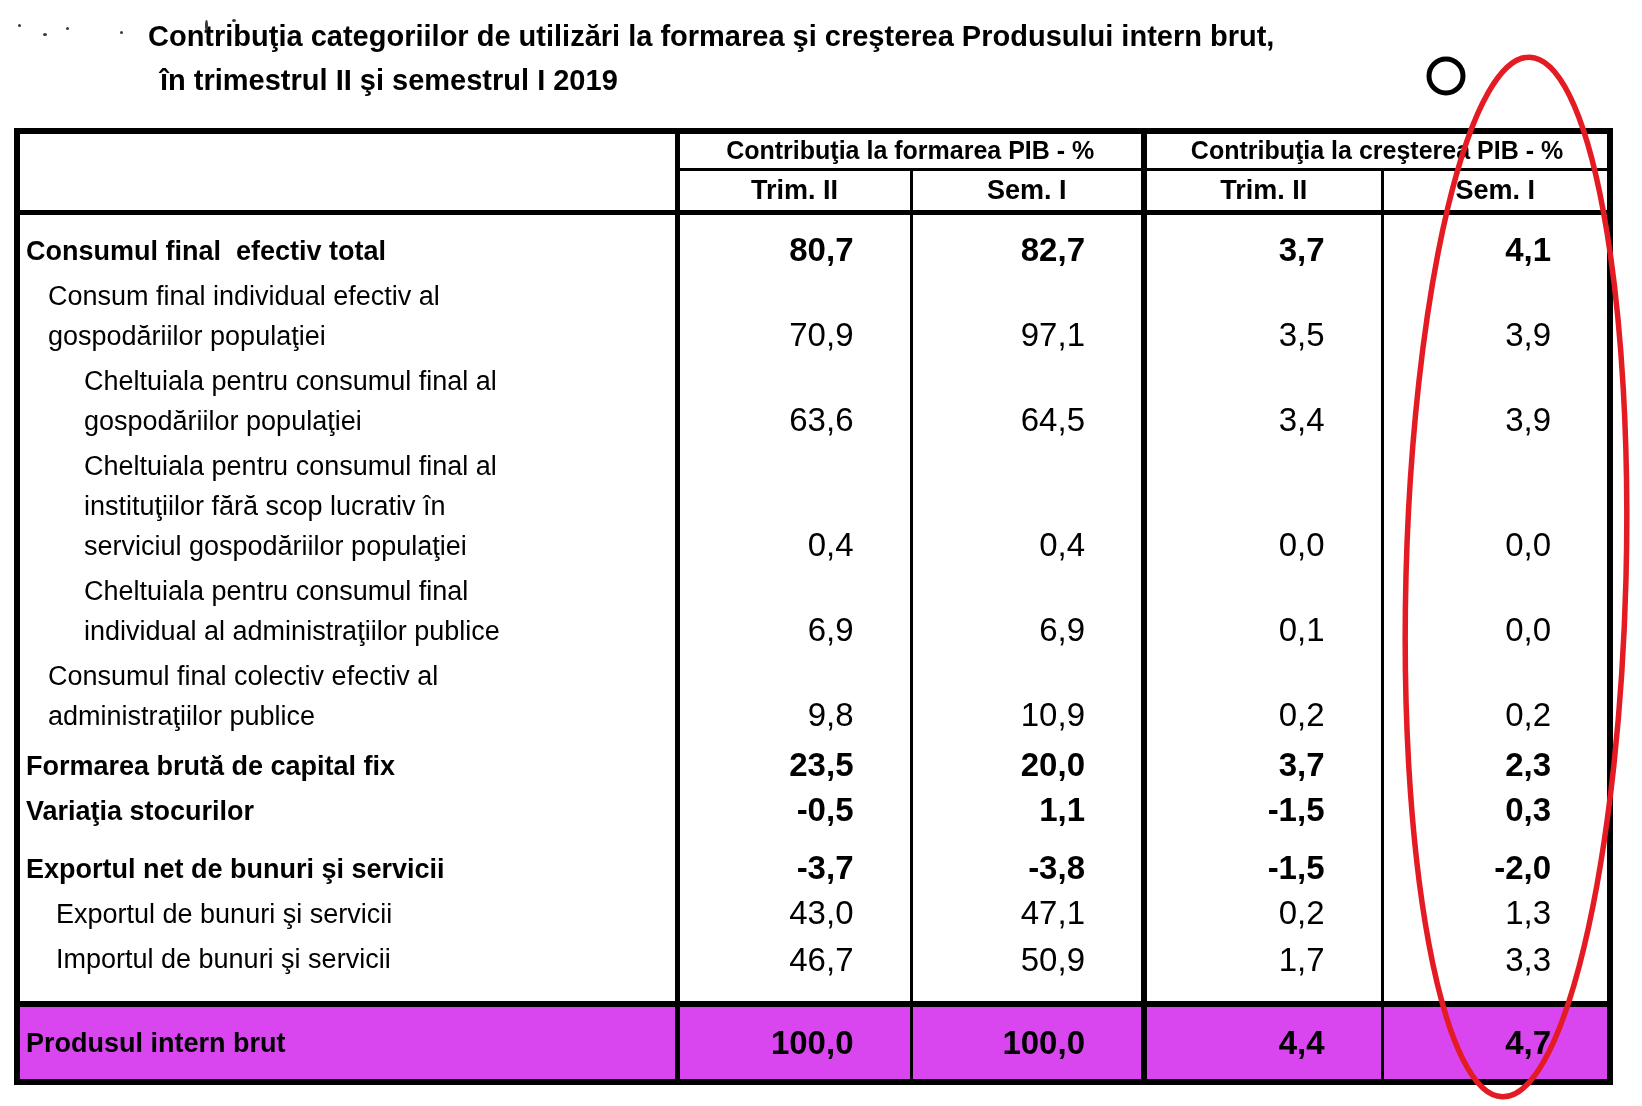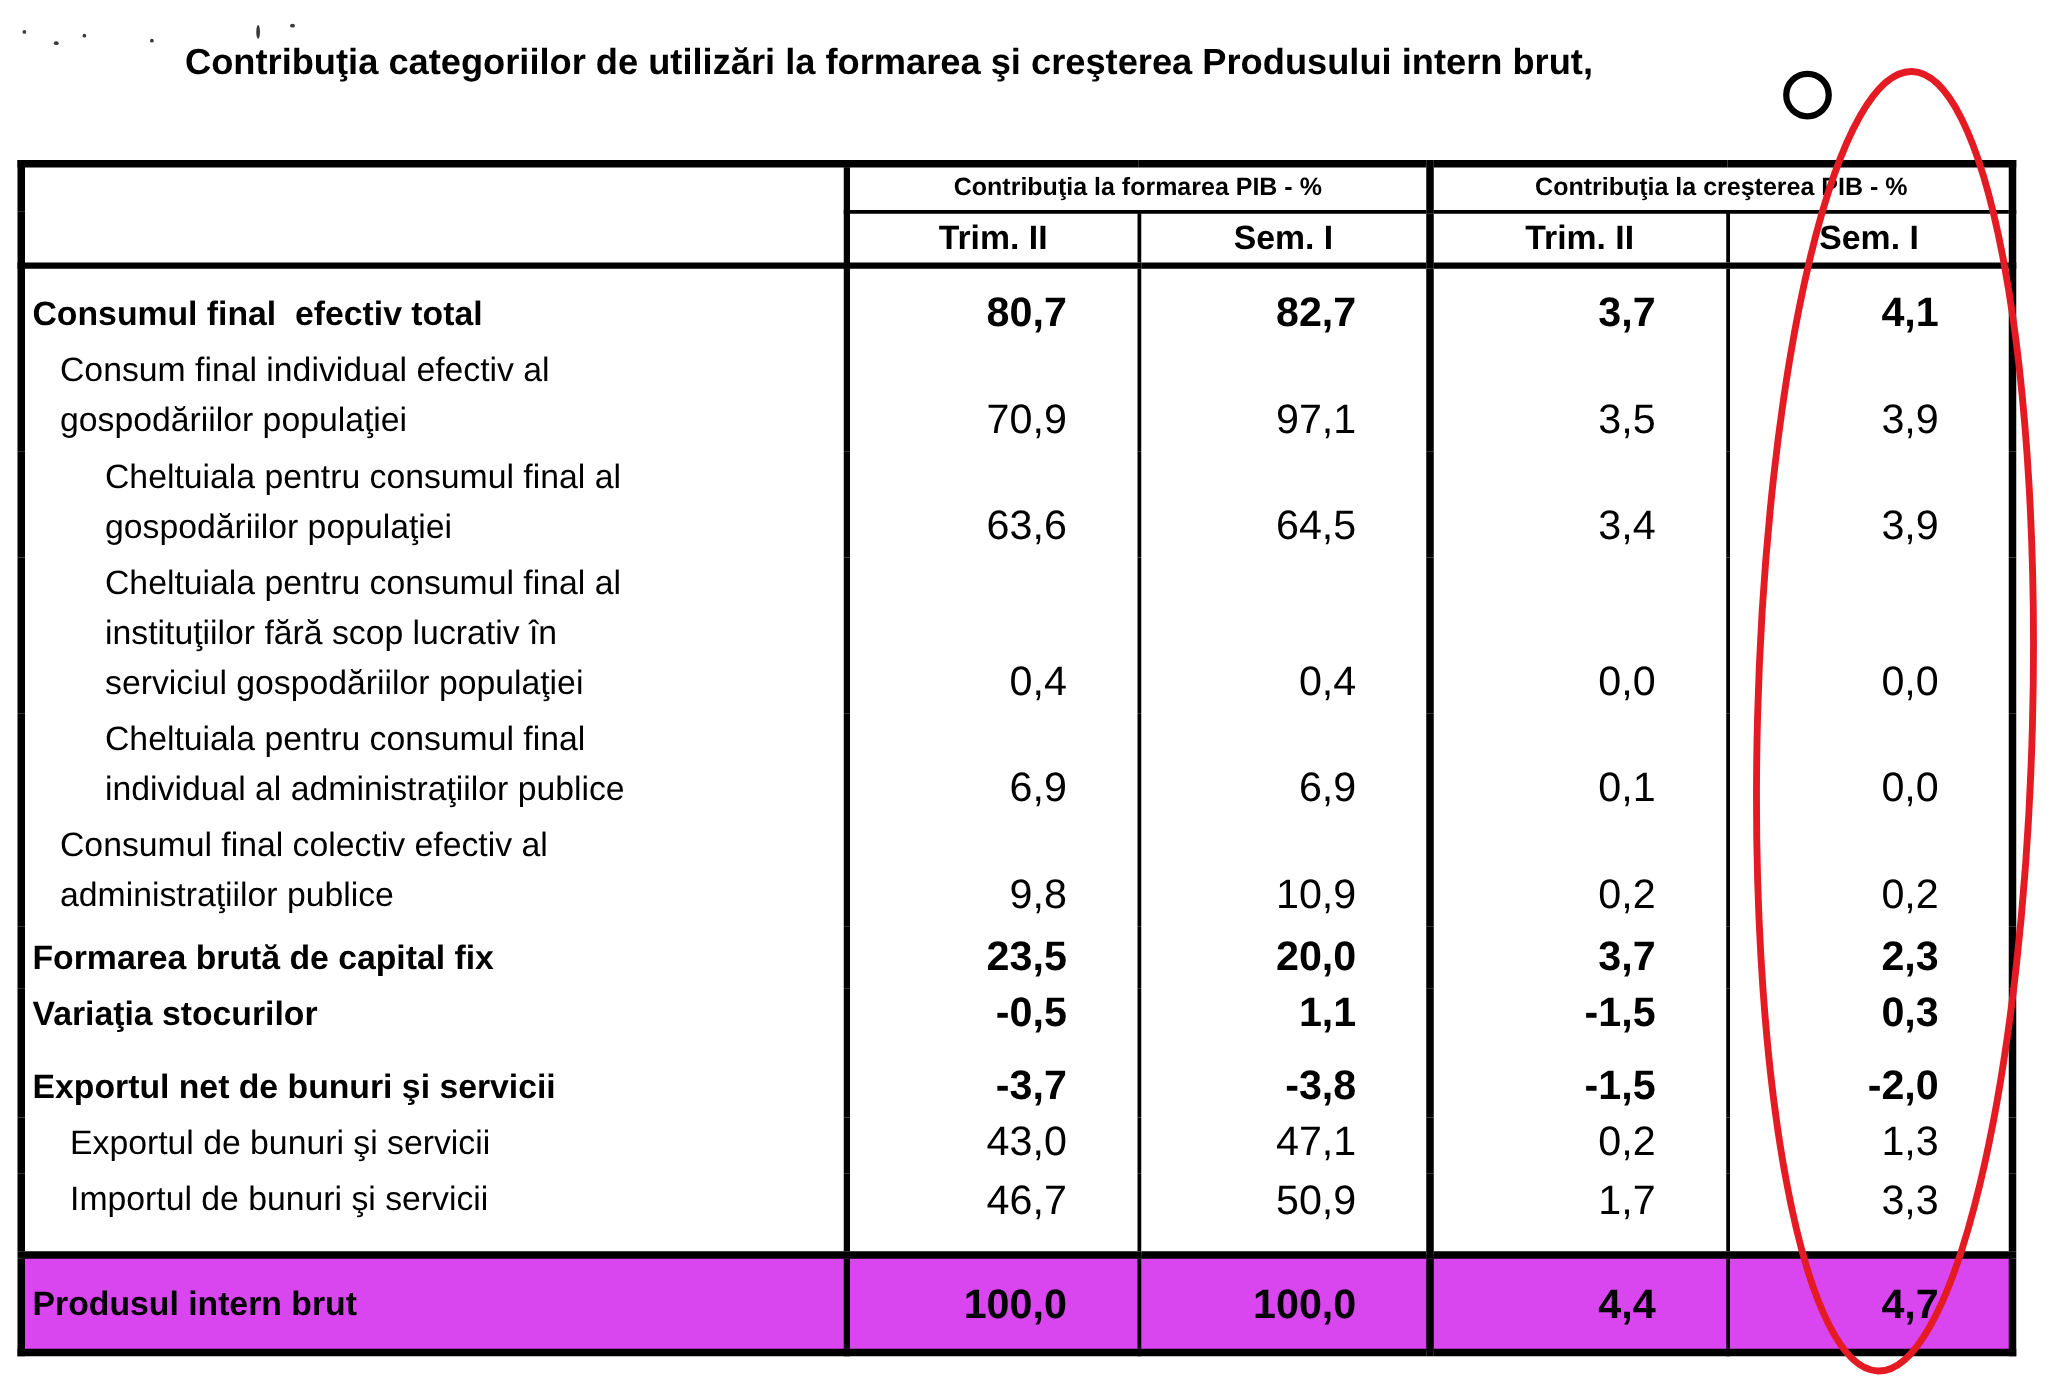--- a/index.html
+++ b/index.html
@@ -7,21 +7,21 @@
     width: 1642px; height: 1106px;
     background: #ffffff;
     position: relative;
     overflow: hidden;
     font-family: "Liberation Sans", sans-serif;
     color: #000;
   }
 
   
   .title-block {
-    position: absolute; left: 148px; top: 28px;
+    position: absolute; left: 148px; top: 14px;
     font-weight: bold; font-size: 29px; line-height: 44px;
     white-space: nowrap;
   }
   .title-line2 { padding-left: 12px; }
 
   
   .scan-marks span { position: absolute; background: #3a3a3a; border-radius: 50%; }
   .mk1 { left: 18px;  top: 24px; width: 3px; height: 3px; }
   .mk2 { left: 43px;  top: 33px; width: 4px; height: 3px; }
   .mk3 { left: 66px;  top: 27px; width: 3px; height: 3px; }
@@ -49,21 +49,21 @@
   
   thead tr.group-row  { height: 38px; }
   thead tr.sub-row    { height: 43px; }
   th.corner {
     border-right: 5px solid #000;
     border-bottom: 5px solid #000;
   }
   th.group {
     font-weight: bold; text-align: center; vertical-align: middle;
     border-bottom: 3px solid #000;
-    font-size: 20px;
+    font-size: 25px;
   }
   th.group.g1 { border-right: 6px solid #000; border-left: 5px solid #000;}
   th.sub {
     font-weight: bold; text-align: center; vertical-align: middle;
     border-bottom: 5px solid #000;
     font-size: 27px;
   }
   th.sub.s1 { border-left: 5px solid #000; border-right: 3px solid #000; }
   th.sub.s2 { border-right: 6px solid #000; }
   th.sub.s3 { border-right: 3px solid #000; }
@@ -118,20 +118,21 @@
   svg.overlay {
     position: absolute; left: 0; top: 0;
     pointer-events: none;
   }
 </style>
 </head>
 <body>
 
 <div class="title-block">
   <div class="title-line1">Contribuţia categoriilor de utilizări la formarea şi creşterea Produsului intern brut,</div>
+  <div class="title-line2">în trimestrul II şi semestrul I 2019</div>
 </div>
 
 <div class="scan-marks">
   <span class="mk1"></span>
   <span class="mk2"></span>
   <span class="mk3"></span>
   <span class="mk4"></span>
   <span class="mk5"></span>
   <span class="mk6"></span>
 </div>

